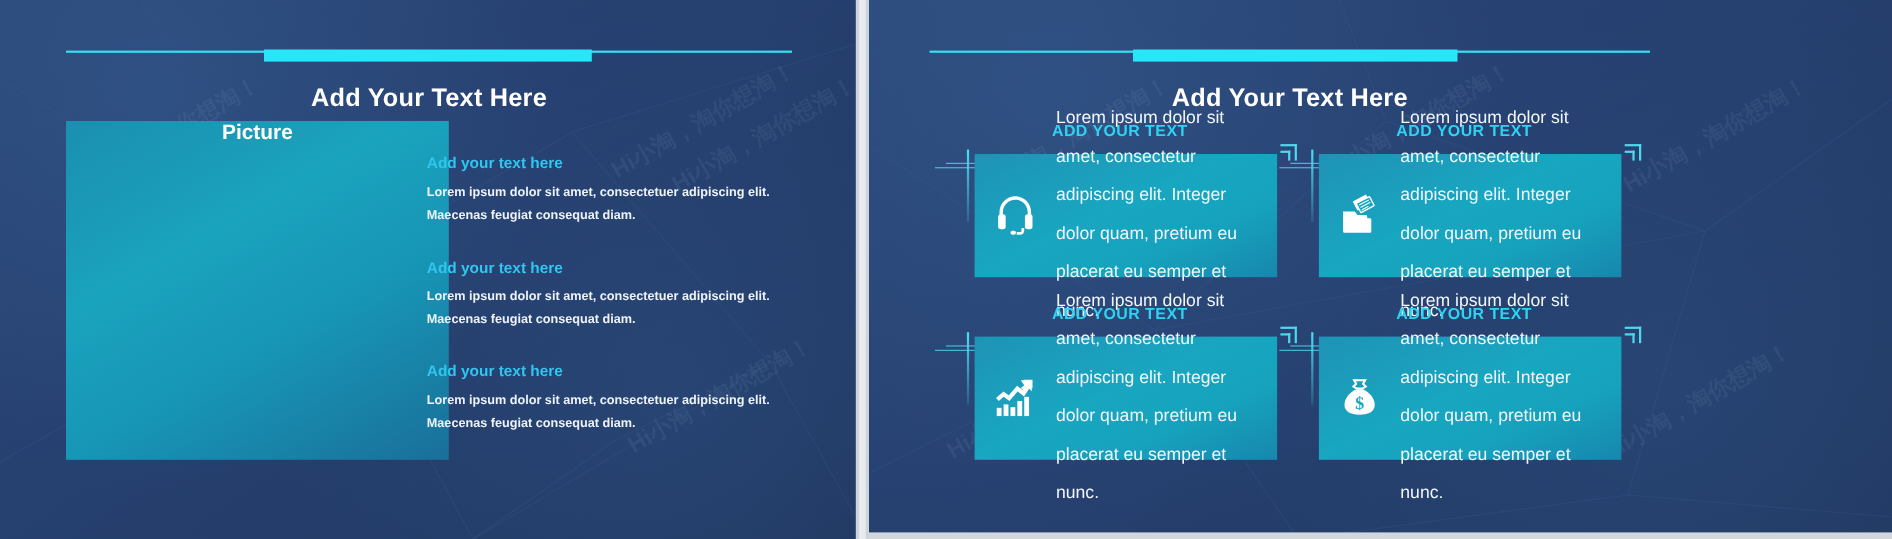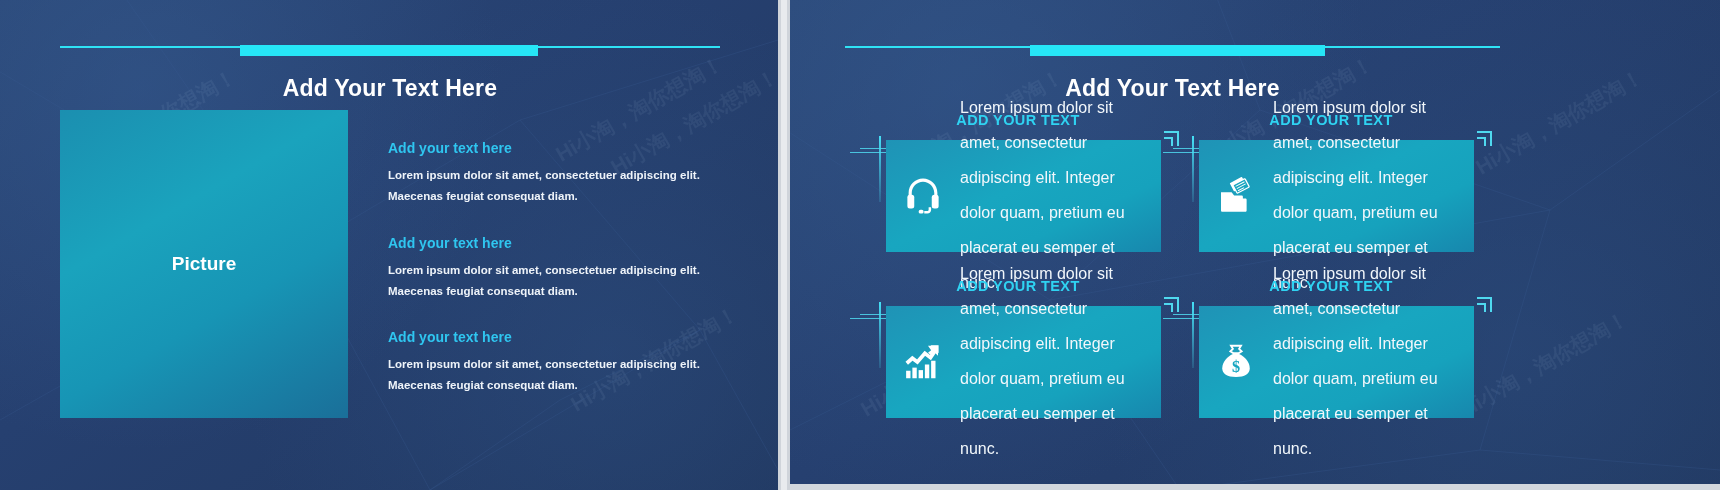--- a/index.html
+++ b/index.html
@@ -80,23 +80,23 @@
     color: #ffffff;
     font-size: 23px;
     font-weight: 700;
     letter-spacing: .2px;
   }
 
   
   #picture-box {
     position: absolute;
     left: 60px; top: 110px;
-    width: 288px; height: 308px;
+    width: 348px; height: 308px;
     background: linear-gradient(150deg, #1b8fb0 0%, #1aa3bd 35%, #1795b5 62%, #1a6f99 100%);
-    display: flex; align-items: center; justify-content: center;
+    display: flex; align-items: flex-start; justify-content: center;
   }
   #picture-label {
     color: #ffffff; font-size: 19px; font-weight: 700;
   }
 
   #left-text-col { position: absolute; left: 388px; top: 140px; width: 350px; }
   .text-block { margin-bottom: 27px; }
   .tb-head {
     color: #2fc6f0; font-size: 14px; font-weight: 700;
     margin-bottom: 9px;

